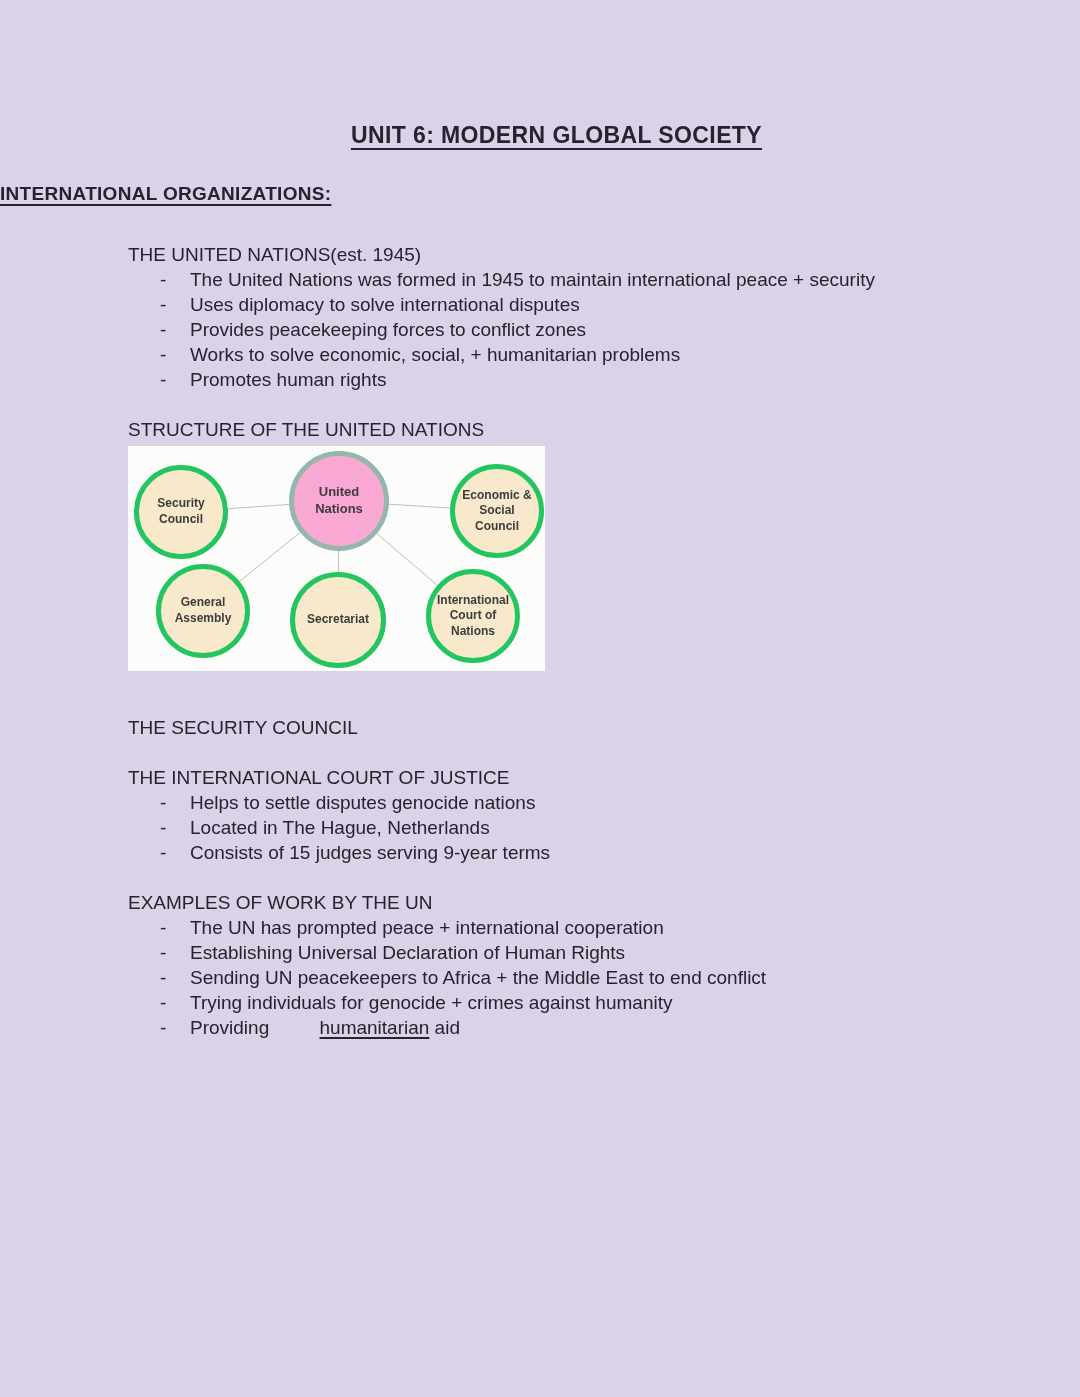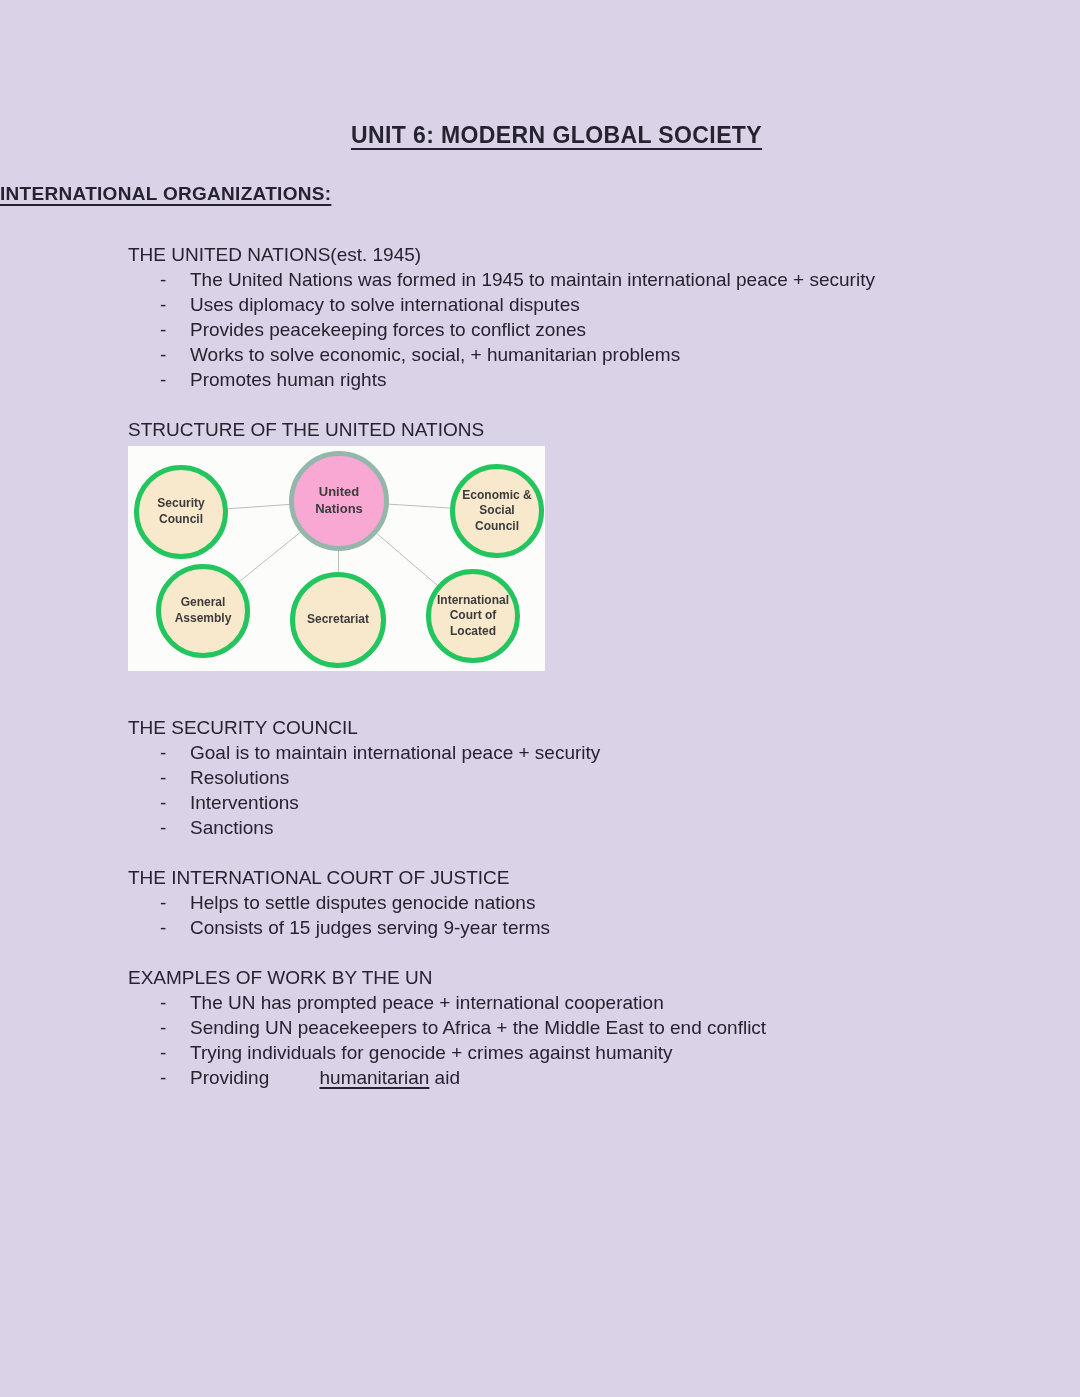--- a/index.html
+++ b/index.html
@@ -150,62 +150,54 @@
 
         <div class="node" style="left:28px; top:118px; width:94px; height:94px;">
           <span>General Assembly</span>
         </div>
 
         <div class="node" style="left:162px; top:126px; width:96px; height:96px;">
           <span>Secretariat</span>
         </div>
 
         <div class="node" style="left:298px; top:123px; width:94px; height:94px;">
-          <span>International Court of Located</span>
+          <span>International Court of Nations</span>
         </div>
       </div>
     </div>
 
     <div class="section after-diagram">
       <div class="section-heading">THE SECURITY COUNCIL</div>
-      <ul class="bullets">
-        <li>
-            <span class="bt">Goal is to maintain international peace + security</span>
-          </li>
-        <li>
-            <span class="bt">Resolutions</span>
-          </li>
-        <li>
-            <span class="bt">Interventions</span>
-          </li>
-        <li>
-            <span class="bt">Sanctions</span>
-          </li>
-      </ul>
     </div>
 
     <div class="section">
       <div class="section-heading">THE INTERNATIONAL COURT OF JUSTICE</div>
       <ul class="bullets">
         <li>
             <span class="bt">Helps to settle disputes genocide nations</span>
           </li>
         <li>
+            <span class="bt">Located in The Hague, Netherlands</span>
+          </li>
+        <li>
             <span class="bt">Consists of 15 judges serving 9-year terms</span>
           </li>
       </ul>
     </div>
 
     <div class="section">
       <div class="section-heading">EXAMPLES OF WORK BY THE UN</div>
       <ul class="bullets">
         <li>
             <span class="bt">The UN has prompted peace + international cooperation</span>
           </li>
         <li>
+            <span class="bt">Establishing Universal Declaration of Human Rights</span>
+          </li>
+        <li>
             <span class="bt">Sending UN peacekeepers to Africa + the Middle East to end conflict</span>
           </li>
         <li>
             <span class="bt">Trying individuals for genocide + crimes against humanity</span>
           </li>
         <li>
           <span class="bt"><span>Providing </span><span class="u">humanitarian</span><span> aid</span></span>
         </li>
       </ul>
     </div>

